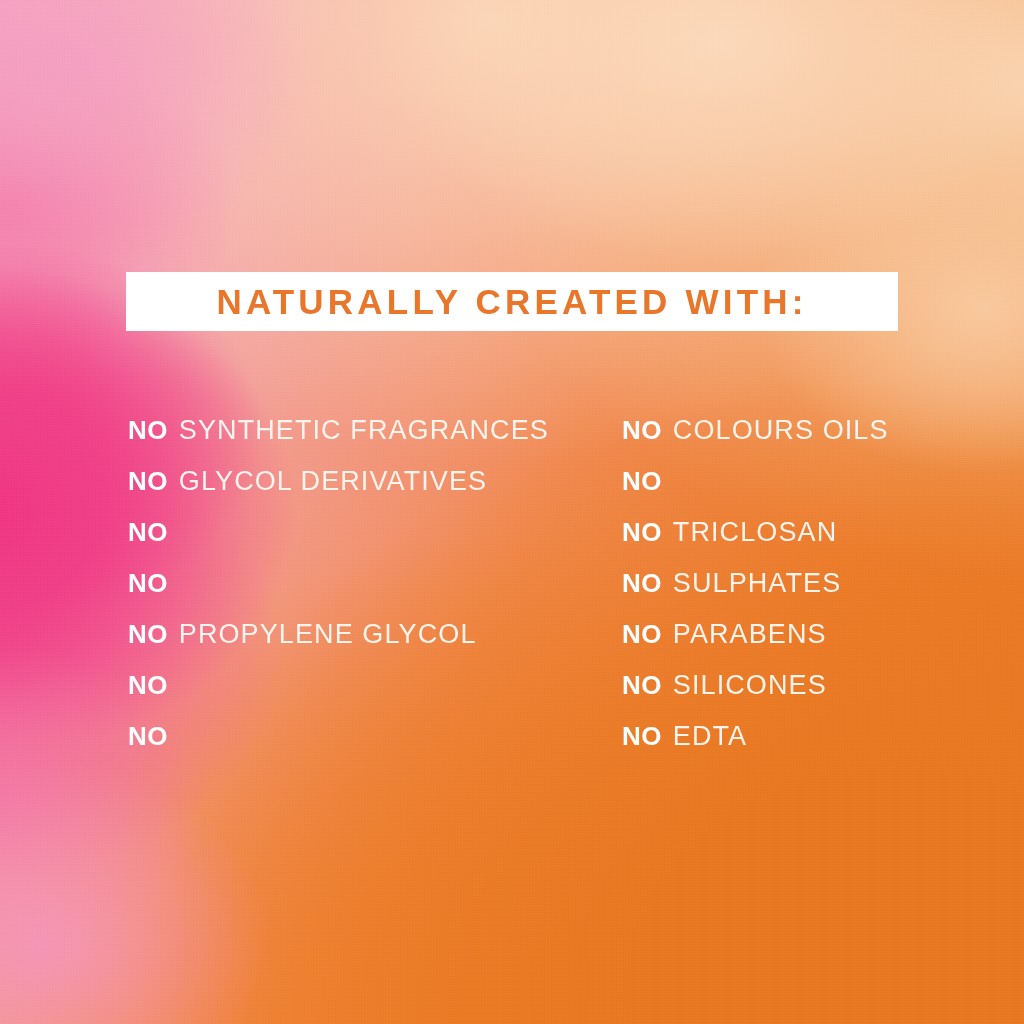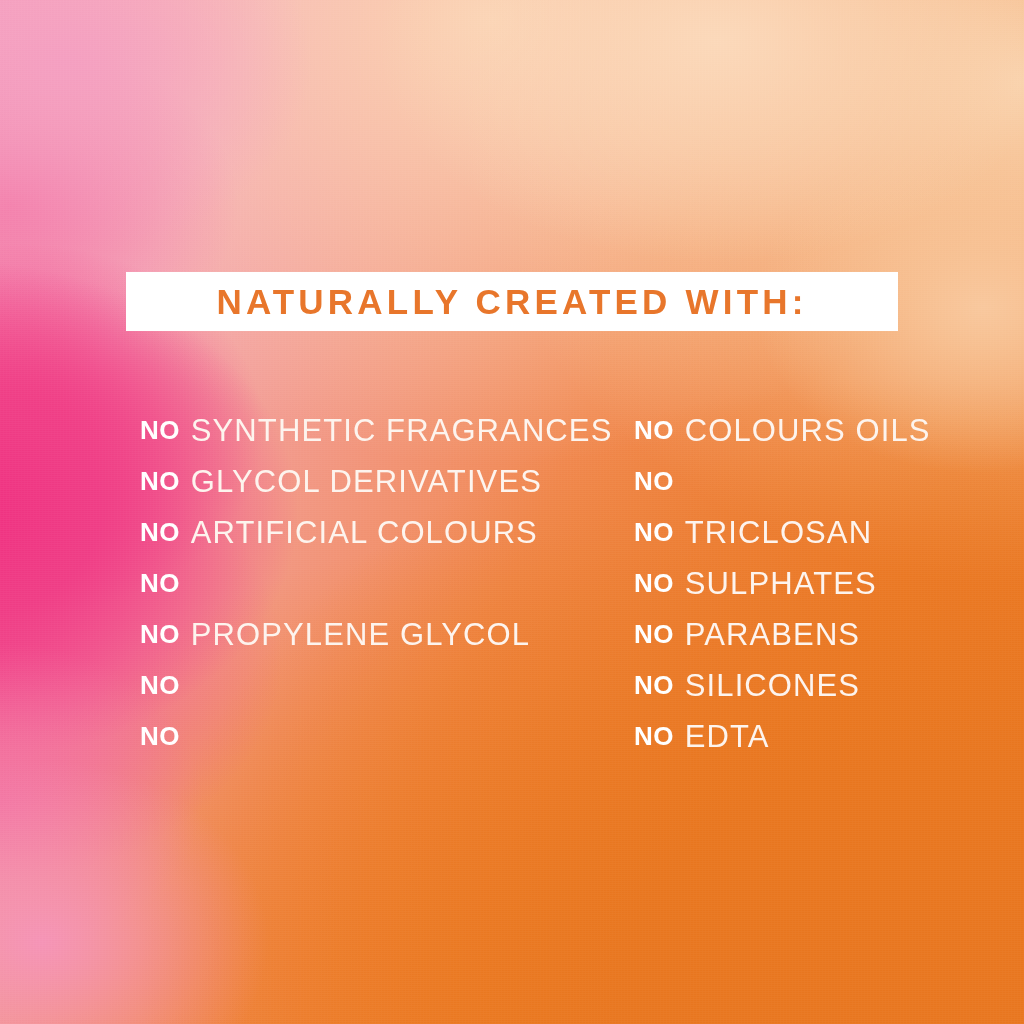--- a/index.html
+++ b/index.html
@@ -84,33 +84,32 @@
     top:405px;
   }
   #col-left  { left:128px; }
   #col-right { left:622px; }
 
   .claim-row {
     height:51px;
     display:flex;
     align-items:center;
     white-space:nowrap;
-    margin-left:12px;
   }
   .claim-no {
     color:#ffffff;
     font-weight:700;
     font-size:26px;
     letter-spacing:.4px;
     margin-right:11px;
   }
   .claim-text {
     color:#fdf4ee;
     font-weight:300;
-    font-size:31px;
+    font-size:27px;
     letter-spacing:1.1px;
   }
 </style>
 </head>
 <body>
 
 <div id="poster">
 
   <div class="mesh base"></div>
   <div class="mesh pinktop"></div>
@@ -127,21 +126,20 @@
       <div class="claim-row">
         <span class="claim-no">NO</span>
         <span class="claim-text">SYNTHETIC FRAGRANCES</span>
       </div>
       <div class="claim-row">
         <span class="claim-no">NO</span>
         <span class="claim-text">GLYCOL DERIVATIVES</span>
       </div>
       <div class="claim-row">
         <span class="claim-no">NO</span>
-        <span class="claim-text">ARTIFICIAL COLOURS</span>
       </div>
       <div class="claim-row">
         <span class="claim-no">NO</span>
       </div>
       <div class="claim-row">
         <span class="claim-no">NO</span>
         <span class="claim-text">PROPYLENE GLYCOL</span>
       </div>
       <div class="claim-row">
         <span class="claim-no">NO</span>

